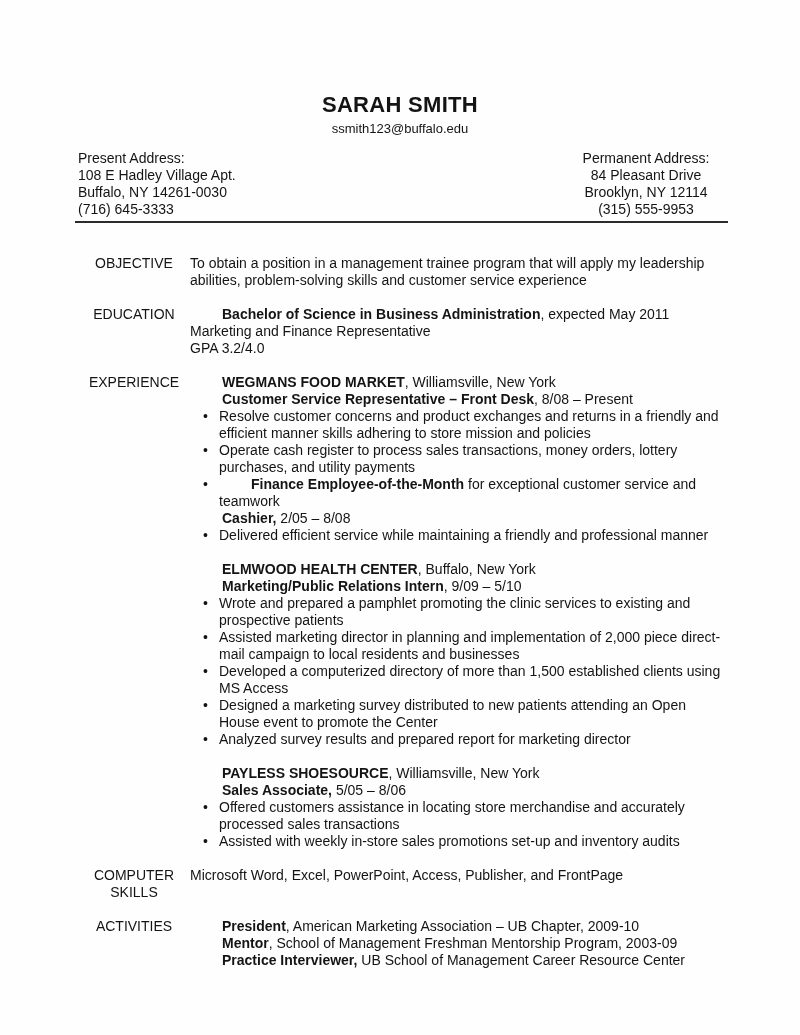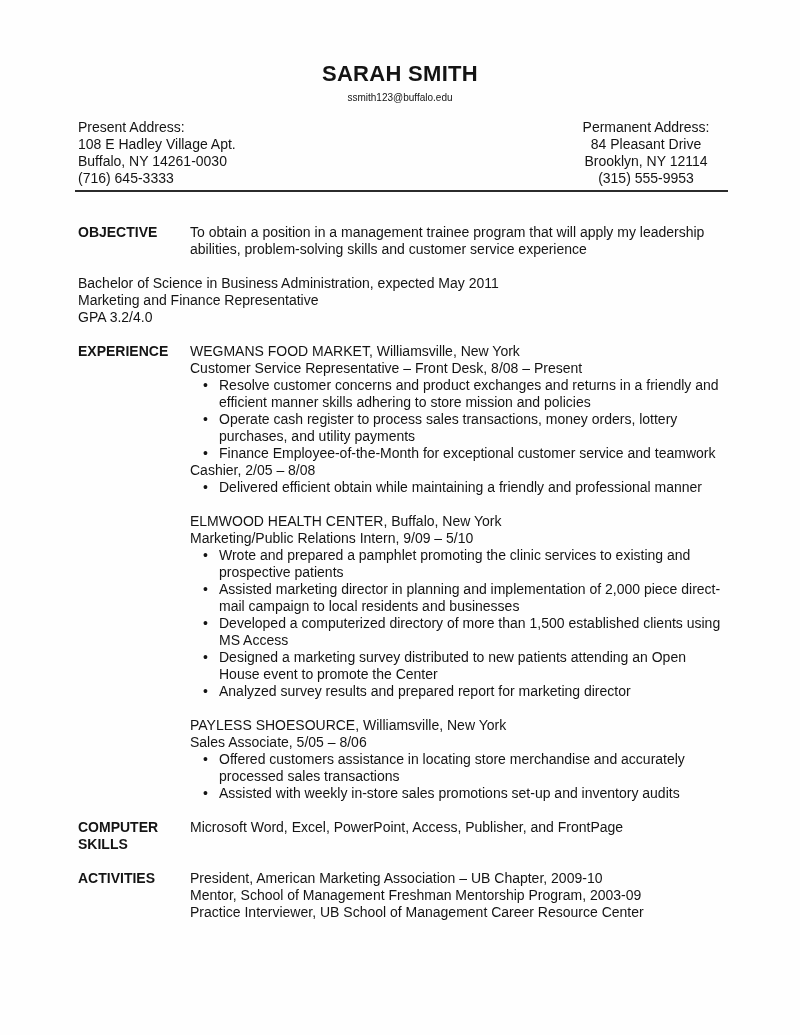--- a/index.html
+++ b/index.html
@@ -8,29 +8,29 @@
     width: 800px;
     height: 1035px;
     margin: 0 auto;
     background: #fefefe;
     font-family: "Liberation Sans", sans-serif;
     font-size: 14px;
     line-height: 17px;
     color: #141414;
     overflow: hidden;
   }
-  .page-header { padding-top: 62px; text-align: center; }
+  .page-header { padding-top: 93px; text-align: center; }
   .candidate-name {
     margin: 0;
     font-size: 22px;
     line-height: 24px;
     font-weight: bold;
     letter-spacing: 0.3px;
   }
-  .candidate-email { margin-top: 3px; font-size: 10px; }
+  .candidate-email { margin-top: 3px; font-size: 13px; }
 
   .addr-row {
     margin-top: 13px;
     display: flex;
     justify-content: space-between;
     padding: 0 73px 0 78px;
     gap: 33px;
   }
   .addr { text-align: left; }
   .addr.right { width: 162px; text-align: center; }
@@ -40,34 +40,35 @@
     border-top: 2px solid #2b2b2b;
     margin: 3px 72px 0 75px;
   }
 
   .resume-body { padding: 32px 73px 0 78px; }
   .section { display: flex; margin-bottom: 17px; }
   .section:last-child { margin-bottom: 0; }
   .section-label {
     width: 112px;
     flex-shrink: 0;
-    font-weight: bold;
+    font-weight: normal;
+    text-align: center;
   }
   .section-content { width: 537px; }
   .line, .para { }
   .bullet { display: flex; }
   .bullet .dot {
     width: 29px;
     flex-shrink: 0;
     box-sizing: border-box;
     padding-left: 13px;
   }
   .bullet .btext { flex: 1; }
   .spacer { height: 17px; }
-  .b { font-weight: normal; }
+  .b { font-weight: bold; margin-left: 32px; }
 </style>
 </head>
 <body>
 
 <div class="page">
 
   <header class="page-header">
     <h1 class="candidate-name">SARAH SMITH</h1>
     <div class="candidate-email">ssmith123@buffalo.edu</div>
   </header>
@@ -90,20 +91,21 @@
   <hr class="header-divider">
 
   <main class="resume-body">
       <section class="section">
         <div class="section-label">OBJECTIVE</div>
         <div class="section-content">
           <div class="para"><span>To obtain a position in a management trainee program that will apply my leadership abilities, problem-solving skills and customer service experience</span></div>
         </div>
       </section>
       <section class="section">
+        <div class="section-label">EDUCATION</div>
         <div class="section-content">
           <div class="line"><span class="b">Bachelor of Science in Business Administration</span><span>, expected May 2011</span></div>
           <div class="line"><span>Marketing and Finance Representative</span></div>
           <div class="line"><span>GPA 3.2/4.0</span></div>
         </div>
       </section>
       <section class="section">
         <div class="section-label">EXPERIENCE</div>
         <div class="section-content">
           <div class="line"><span class="b">WEGMANS FOOD MARKET</span><span>, Williamsville, New York</span></div>
@@ -116,21 +118,21 @@
             <span class="dot">•</span>
             <span class="btext"><span>Operate cash register to process sales transactions, money orders, lottery purchases, and utility payments</span></span>
           </div>
           <div class="bullet">
             <span class="dot">•</span>
             <span class="btext"><span class="b">Finance Employee-of-the-Month</span><span> for exceptional customer service and teamwork</span></span>
           </div>
           <div class="line"><span class="b">Cashier,</span><span> 2/05 – 8/08</span></div>
           <div class="bullet">
             <span class="dot">•</span>
-            <span class="btext"><span>Delivered efficient obtain while maintaining a friendly and professional manner</span></span>
+            <span class="btext"><span>Delivered efficient service while maintaining a friendly and professional manner</span></span>
           </div>
           <div class="spacer"></div>
           <div class="line"><span class="b">ELMWOOD HEALTH CENTER</span><span>, Buffalo, New York</span></div>
           <div class="line"><span class="b">Marketing/Public Relations Intern</span><span>, 9/09 – 5/10</span></div>
           <div class="bullet">
             <span class="dot">•</span>
             <span class="btext"><span>Wrote and prepared a pamphlet promoting the clinic services to existing and prospective patients</span></span>
           </div>
           <div class="bullet">
             <span class="dot">•</span>

